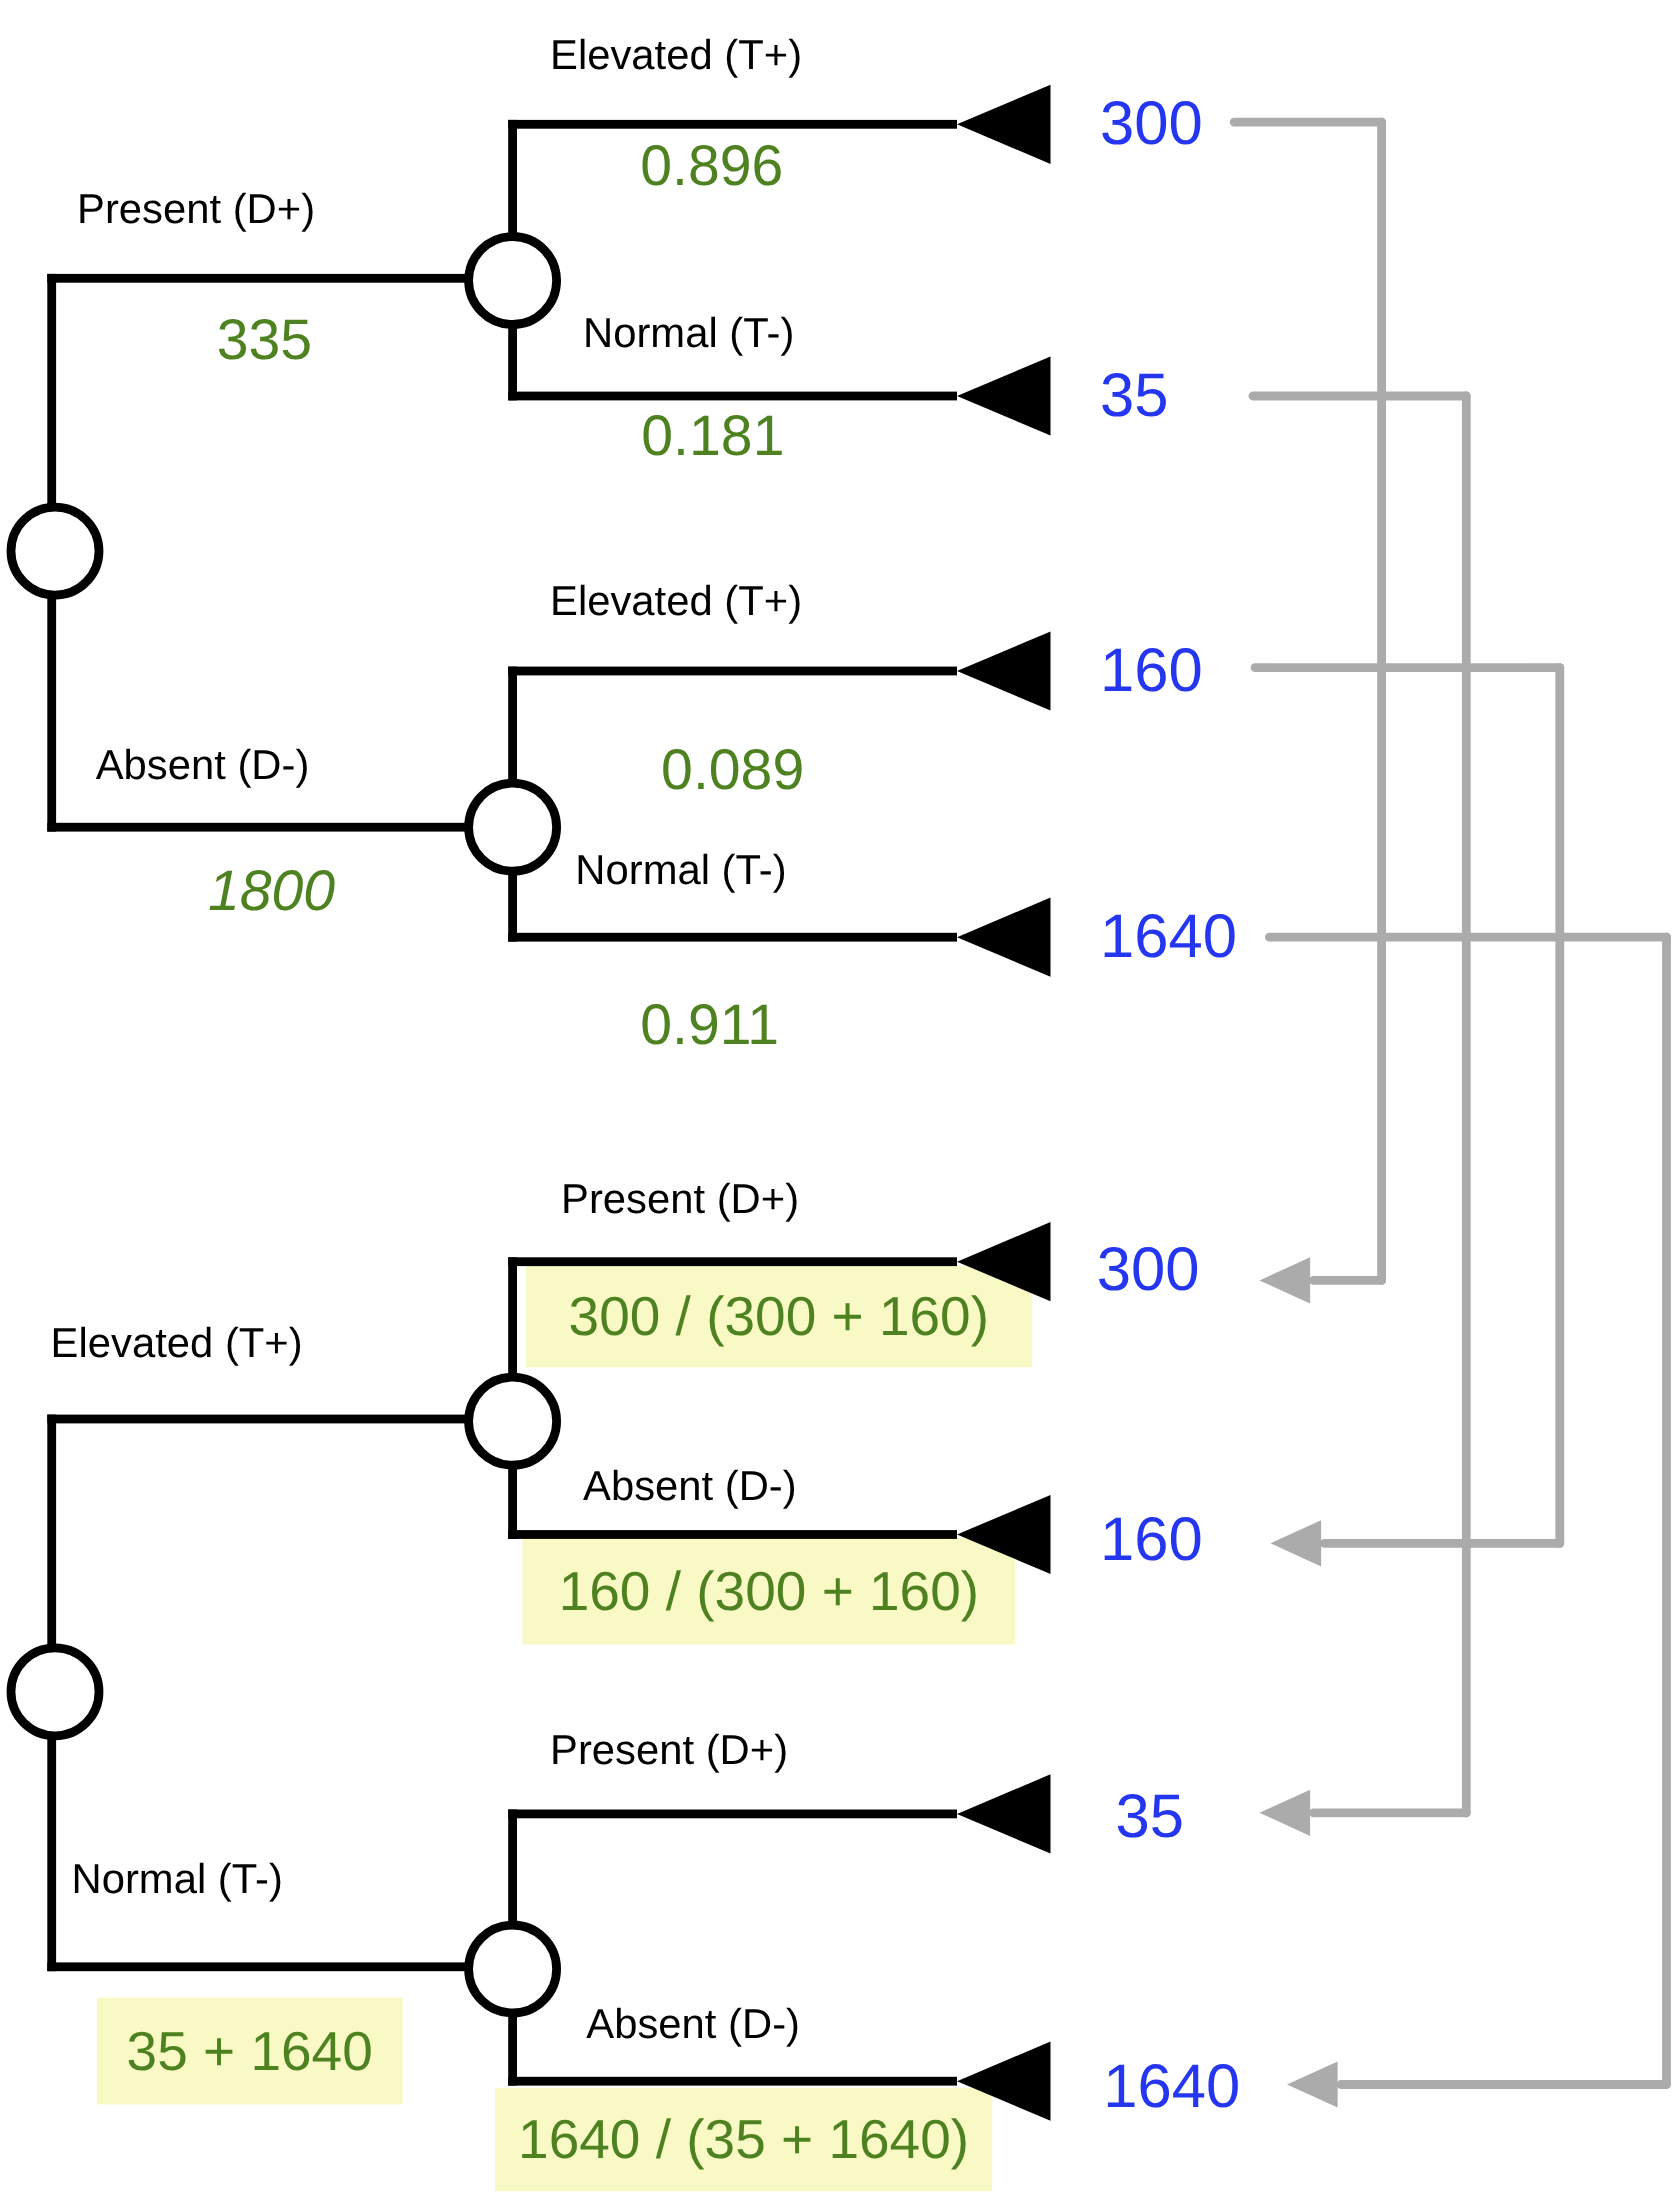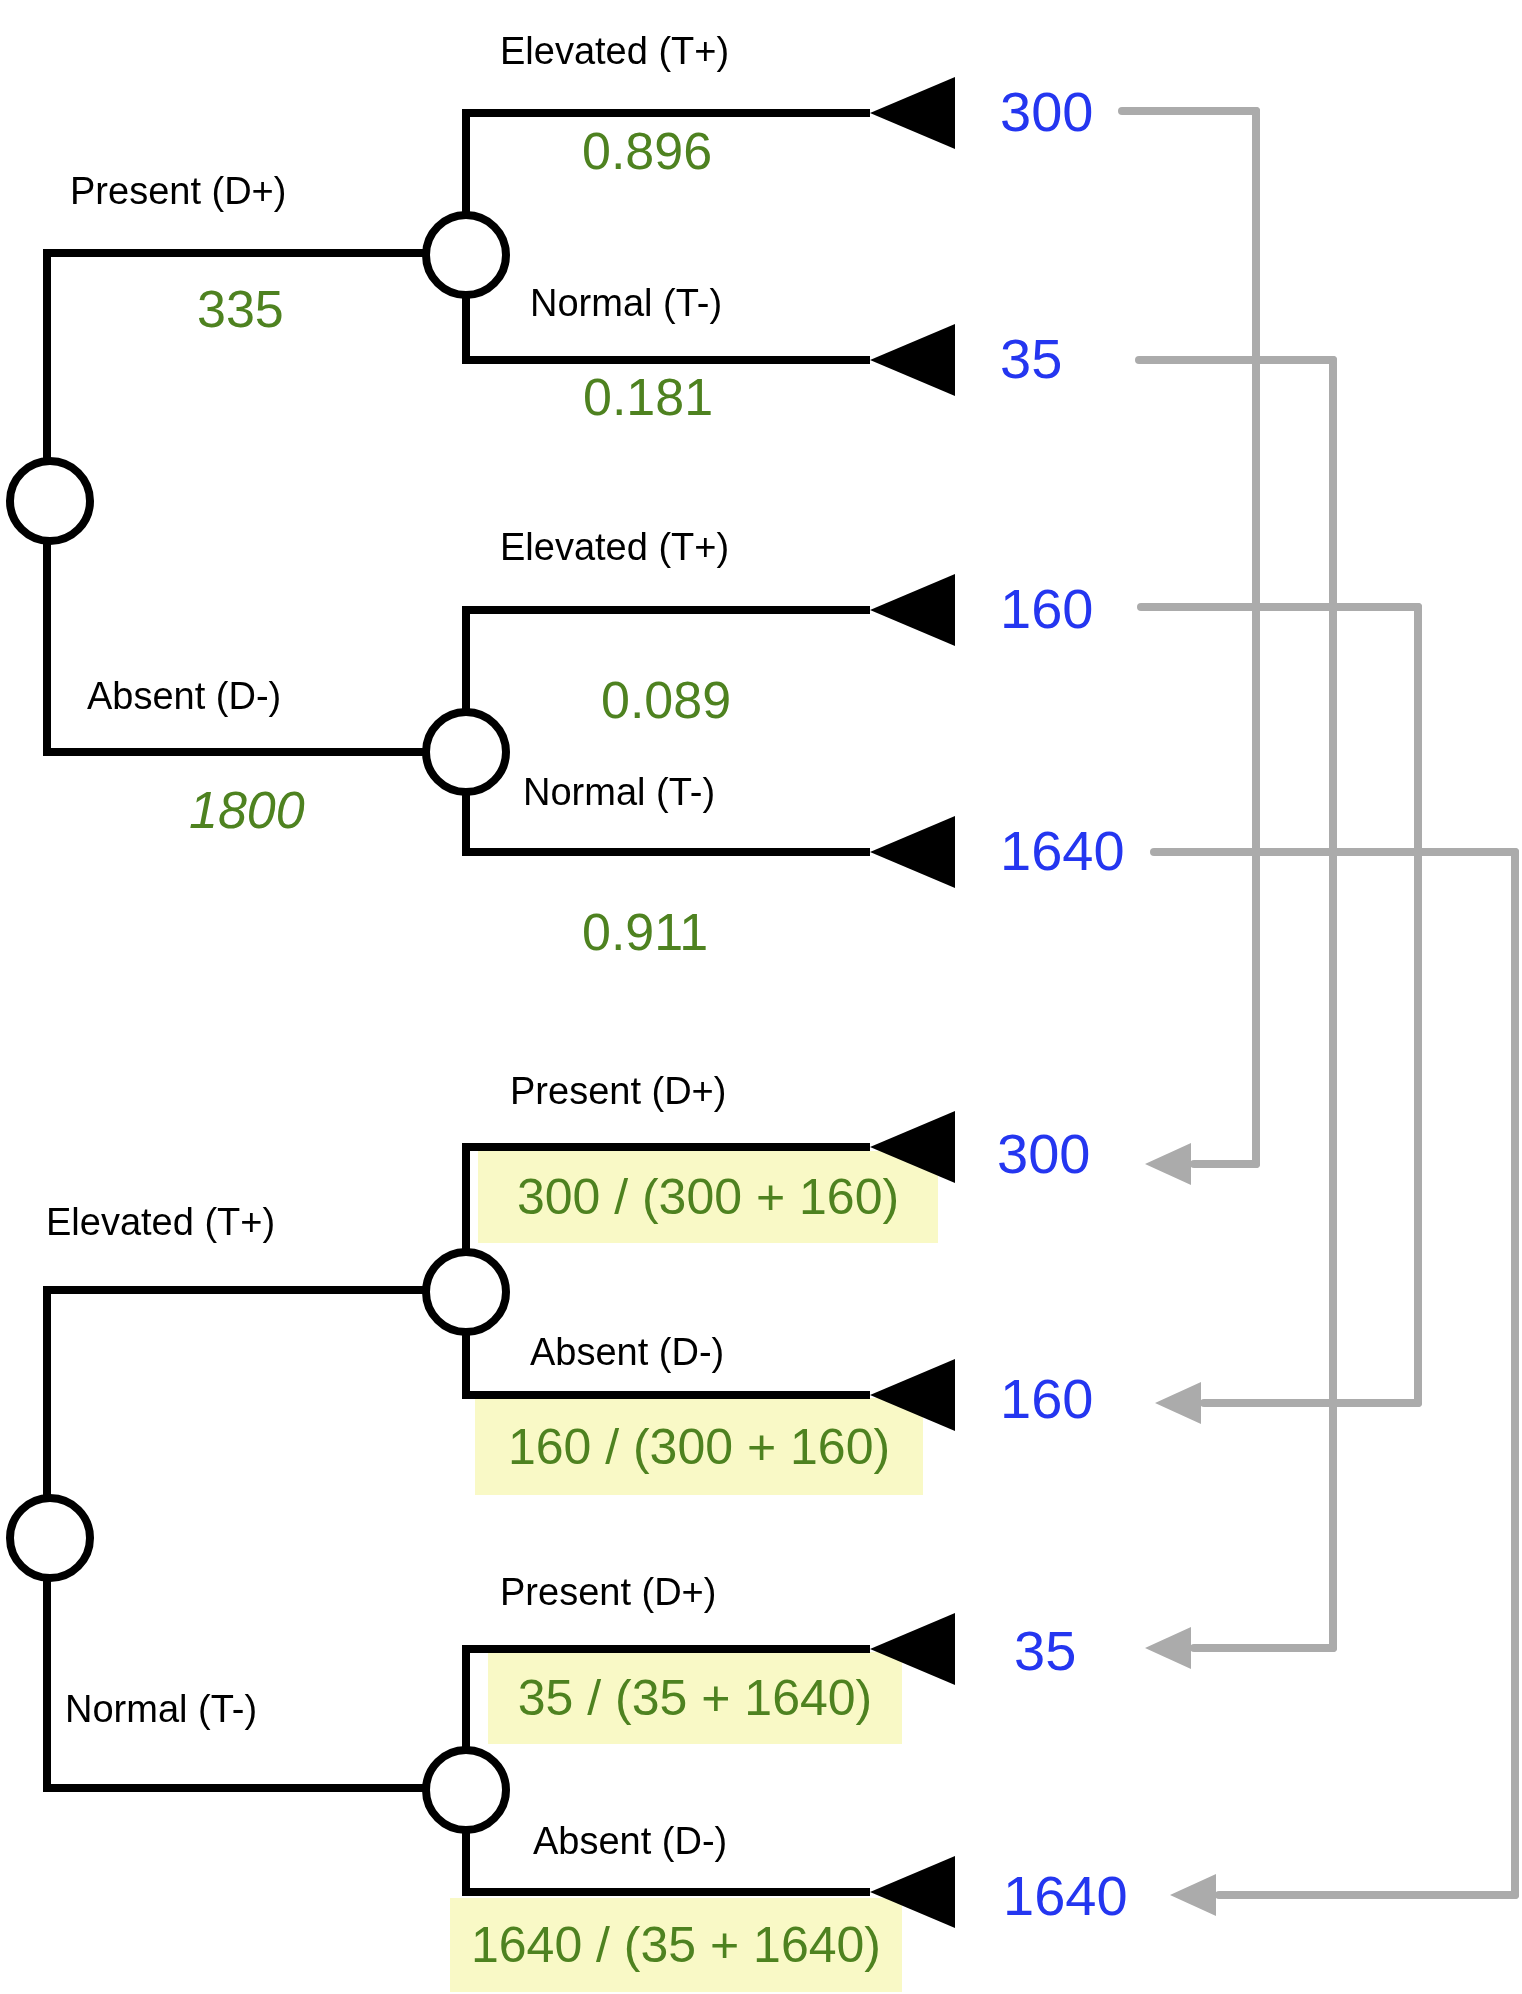--- a/index.html
+++ b/index.html
@@ -29,22 +29,22 @@
 <body>
 
 <div id="canvas">
 
   <div class="hl" style="left:478px;top:1151px;width:460px;height:92px;">
     <span>300 / (300 + 160)</span>
   </div>
   <div class="hl" style="left:475px;top:1398px;width:448px;height:97px;">
     <span>160 / (300 + 160)</span>
   </div>
-  <div class="hl" style="left:488px;top:1652px;width:414px;height:92px;">
-    <span>35 / (35 + 1640)</span>
+  <div class="hl" style="left:88px;top:1816px;width:278px;height:97px;">
+    <span>35 + 1640</span>
   </div>
   <div class="hl" style="left:450px;top:1898px;width:452px;height:94px;">
     <span>1640 / (35 + 1640)</span>
   </div>
 
   <div class="ghline" style="left:1118px;top:107px;width:142px;"></div>
   <div class="gvline" style="left:1252px;top:107px;height:1061px;"></div>
   <div class="ghline" style="left:1190px;top:1160px;width:70px;"></div>
   <div class="garrow" style="left:1145px;top:1143px;"></div>
 

